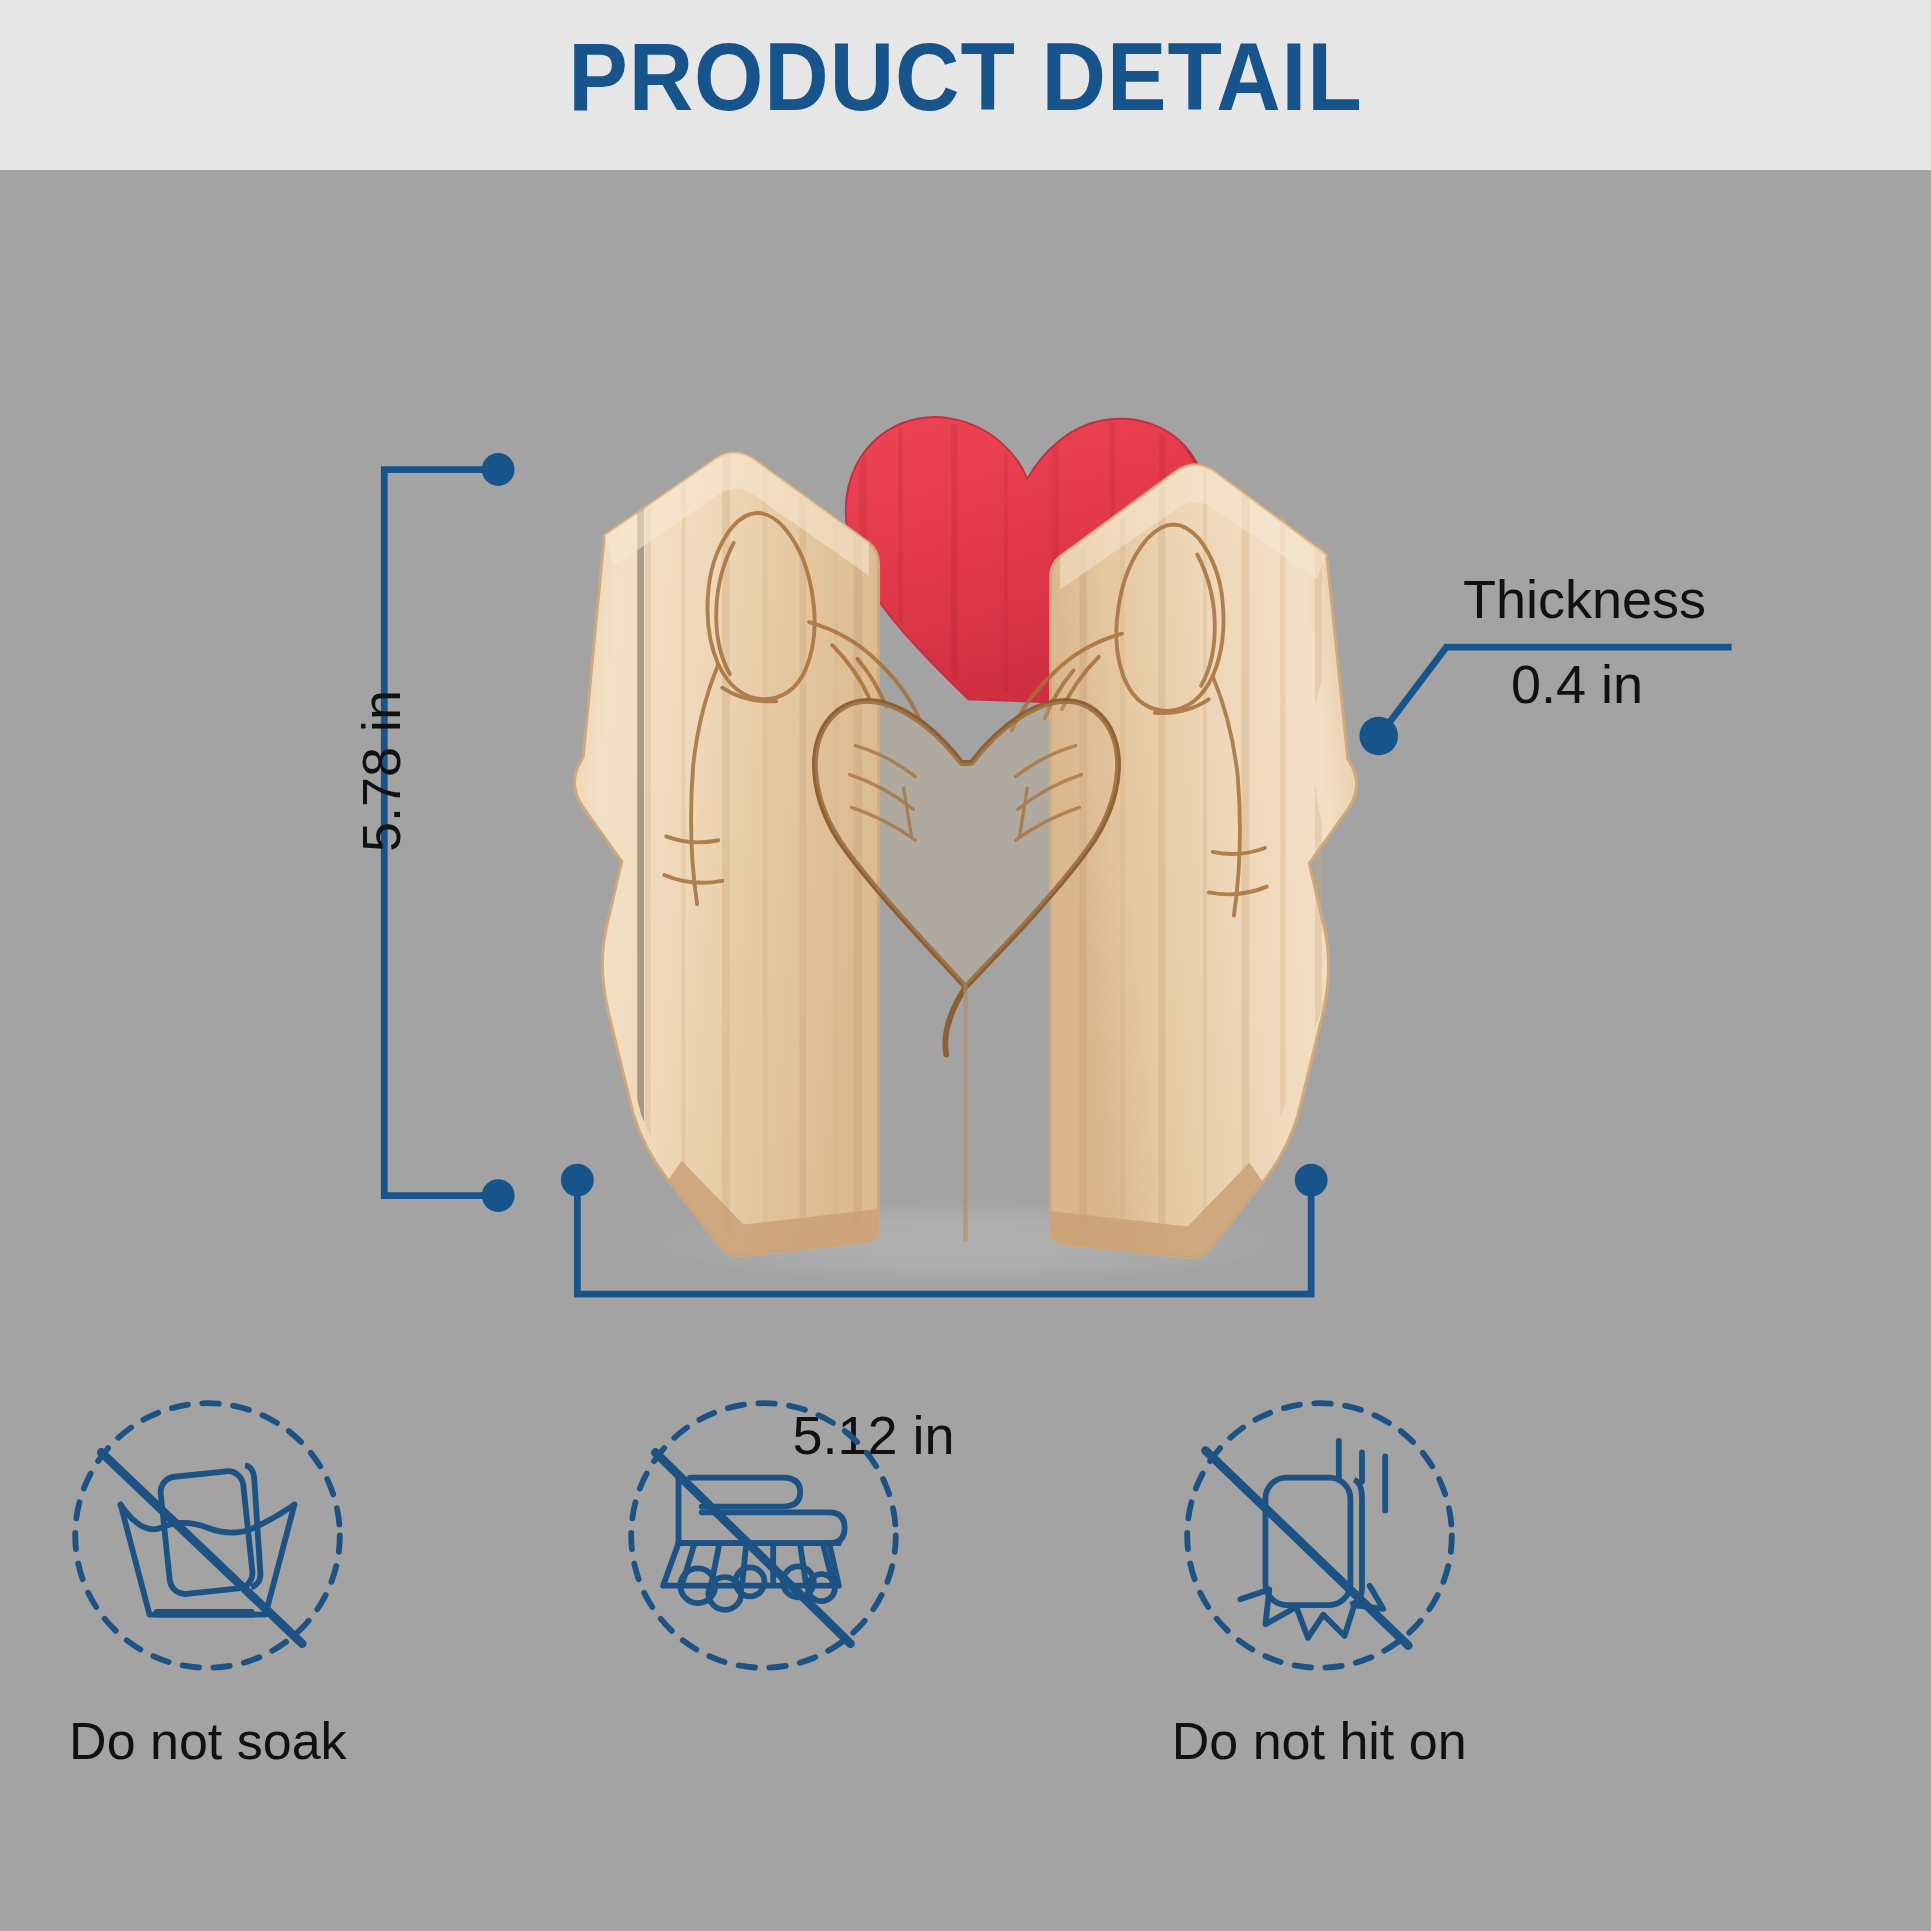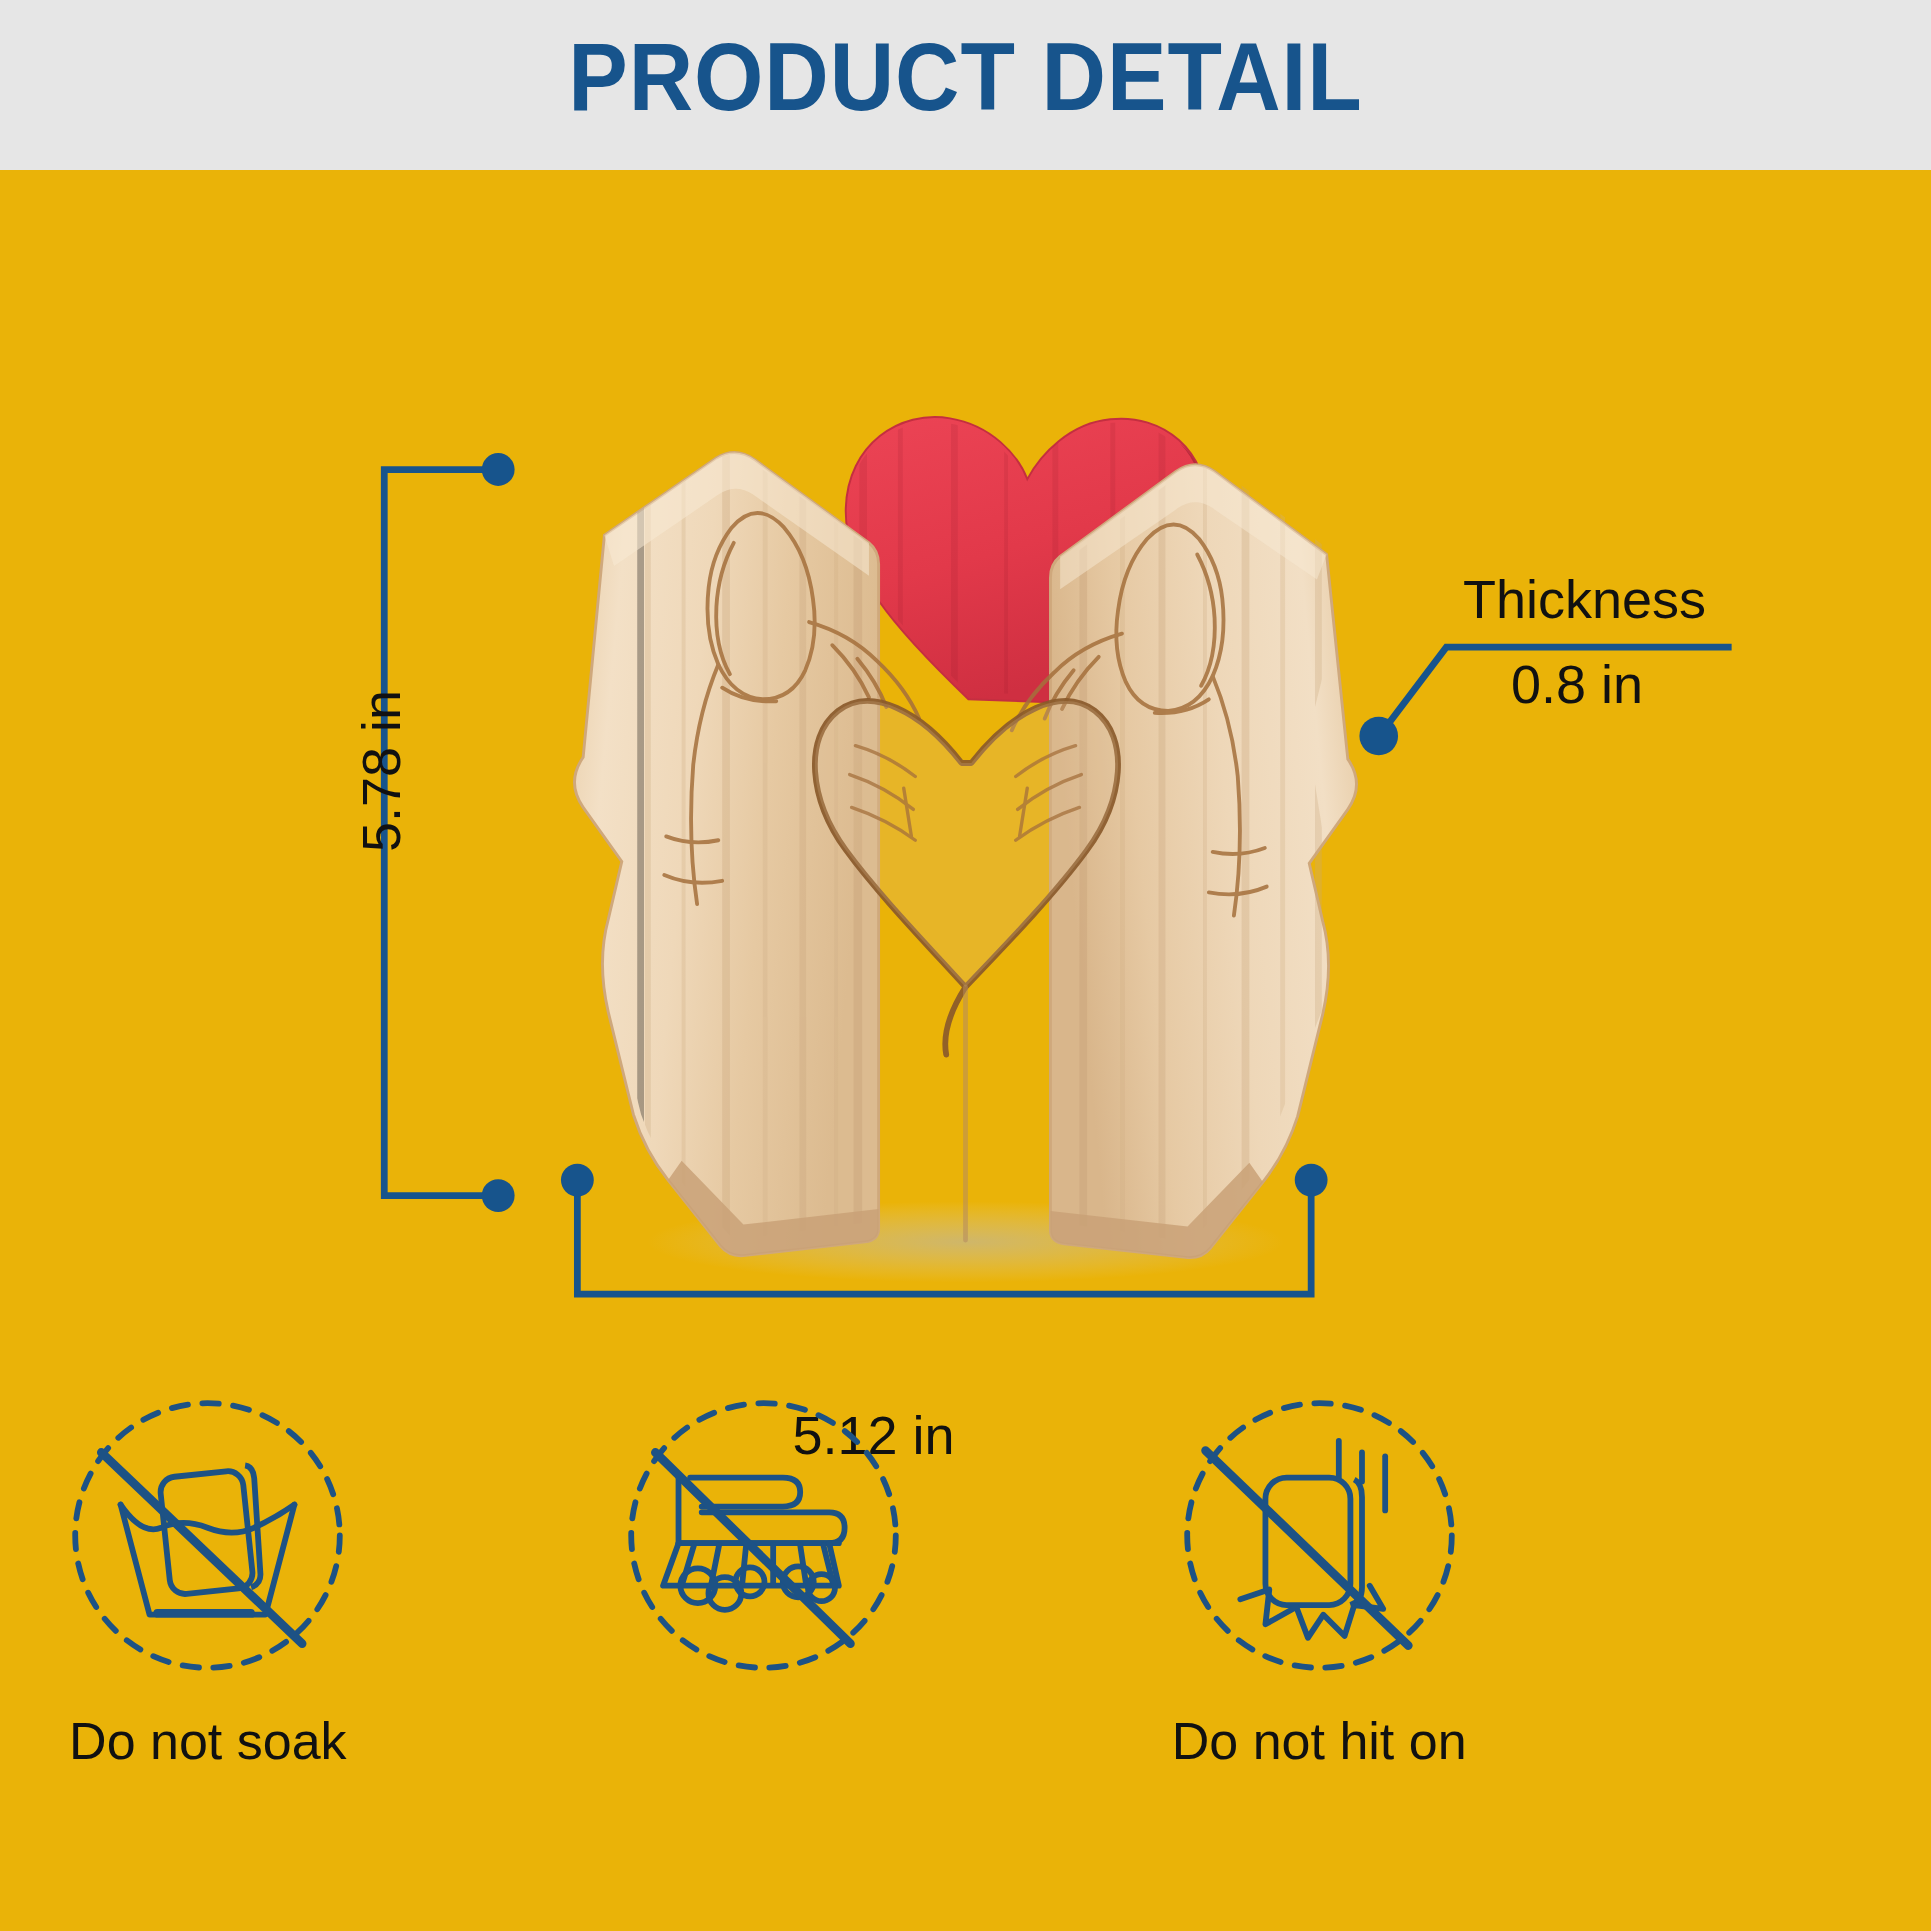--- a/index.html
+++ b/index.html
@@ -7,21 +7,21 @@
     padding: 0;
     background: #ffffff;
   }
   body {
     font-family: "Liberation Sans", sans-serif;
   }
   #page {
     position: relative;
     width: 1931px;
     height: 1931px;
-    background: #eab308;
+    background: #a3a3a3;
     overflow: hidden;
   }
 
   
   #header-band {
     position: absolute;
     left: 0; top: 0;
     width: 1931px;
     height: 170px;
     background: #e6e6e6;
@@ -319,21 +319,21 @@
         <circle cx="516" cy="1062" r="17"></circle>
         <circle cx="598" cy="1046" r="17"></circle>
         <circle cx="1358" cy="1046" r="17"></circle>
         <circle cx="1428" cy="586" r="20"></circle>
       </g>
     </svg>
 
     <div class="dim-label" id="height-label">5.78 in</div>
     <div class="dim-label" id="width-label">5.12 in</div>
     <div class="dim-label" id="thickness-title">Thickness</div>
-    <div class="dim-label" id="thickness-value">0.8 in</div>
+    <div class="dim-label" id="thickness-value">0.4 in</div>
   </div>
 
   <div id="care-row">
 
     <div class="care-item">
       <div class="care-icon-wrap">
         <svg viewBox="0 0 320 320" width="309" height="309">
           <circle cx="160" cy="160" r="137" fill="none" stroke="#1d5285" stroke-width="6" stroke-dasharray="17 15" stroke-linecap="round"></circle>
 
           <g fill="none" stroke="#1d5285" stroke-width="6" stroke-linejoin="round" stroke-linecap="round">

